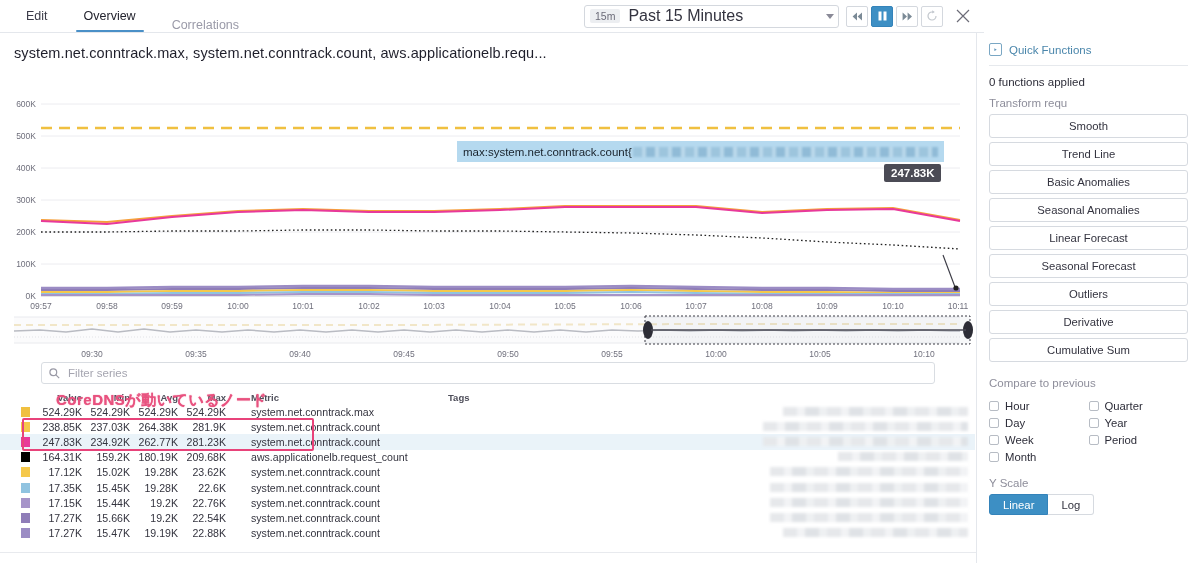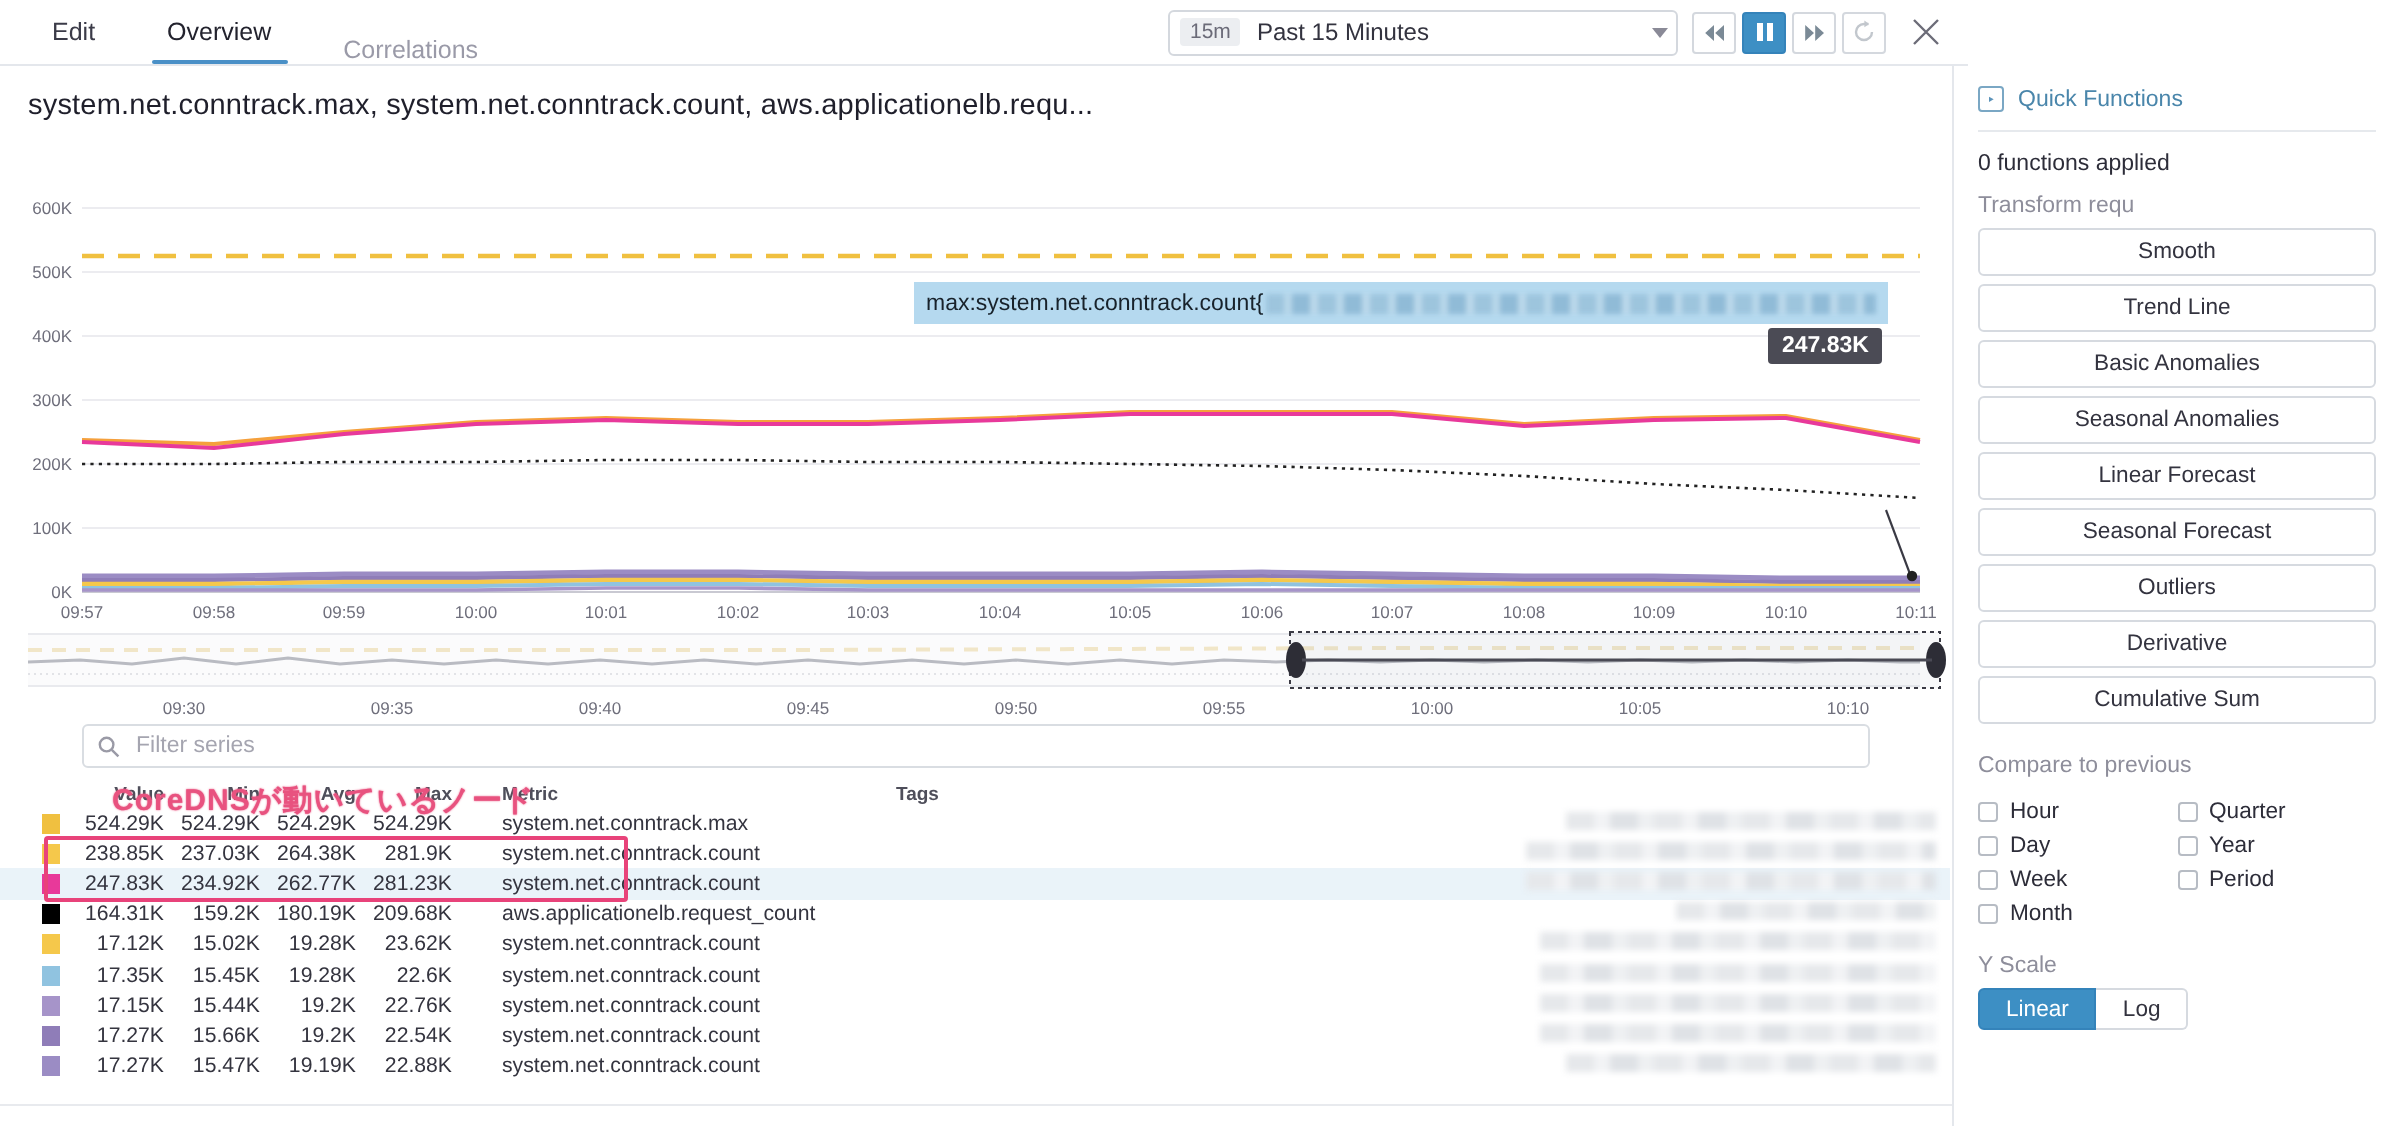--- a/index.html
+++ b/index.html
@@ -36,21 +36,21 @@
   }
   .timepicker {
     display:flex; align-items:center; height:23px; width:255px;
     border:1px solid #d4d8de; border-radius:3px; background:#fff;
     padding: 0 4px 0 5px; margin-right:7px;
   }
   .tp-badge {
     background:#eceef1; color:#6b6b78; font-size:10.5px; border-radius:2px;
     padding:1.5px 5px; margin-right:8px; line-height:1;
   }
-  .tp-label { font-size:12px; color:#33333f; }
+  .tp-label { font-size:16px; color:#33333f; }
   .tp-caret { margin-left:auto; width:0;height:0;
     border-left:4px solid transparent;border-right:4px solid transparent;
     border-top:5px solid #8a8a97; }
   .nav-group { display:flex; align-items:center; gap:3px; }
   .nav-btn {
     width:22px; height:21px; border:1px solid #d4d8de; border-radius:2px;
     background:#fff; display:flex; align-items:center; justify-content:center;
     color:#7b8a96; cursor:pointer;
   }
   .nav-btn.active { background:#3d8fc4; border-color:#3483ba; color:#fff; }

